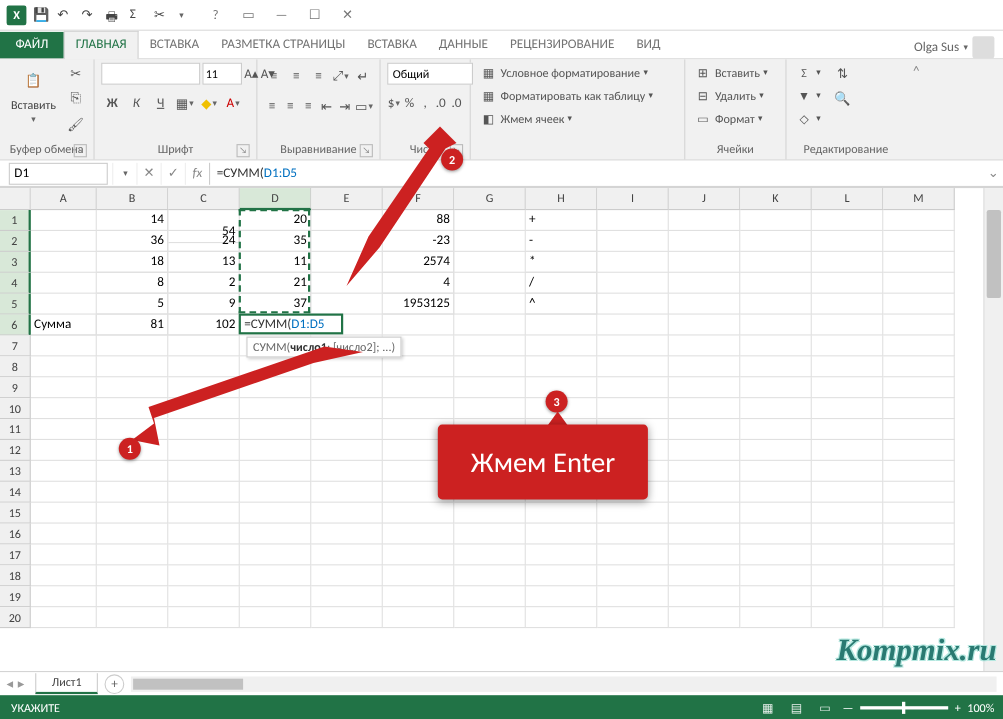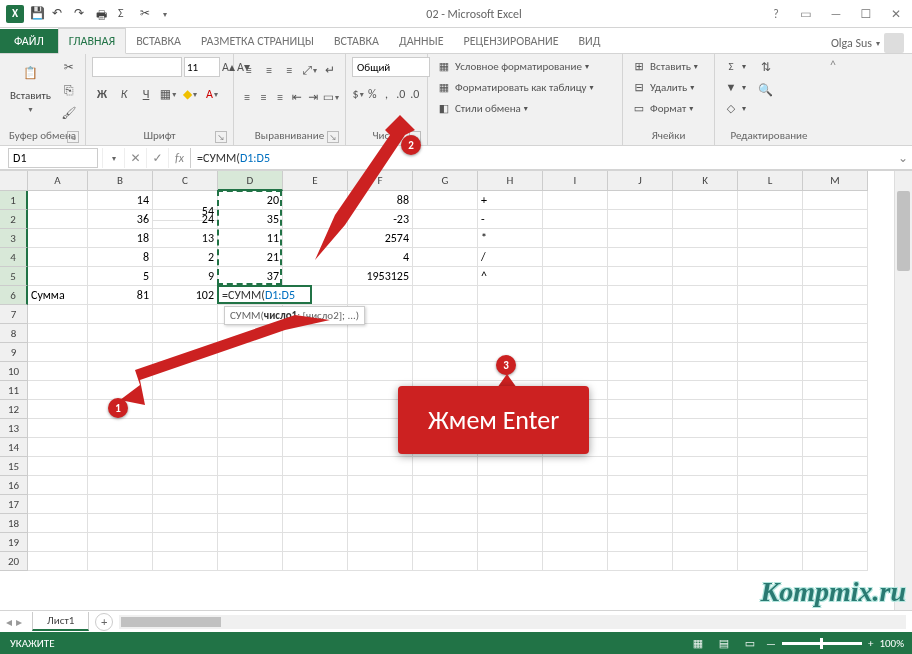--- a/index.html
+++ b/index.html
@@ -103,21 +103,20 @@
   <div class="qat">
     <span class="excel-icon">X</span>
     <span class="icon">💾</span>
     <span class="icon">↶</span>
     <span class="icon">↷</span>
     <span class="icon">🖶</span>
     <span class="icon">Σ</span>
     <span class="icon">✂</span>
     <span class="icon dropdown-caret"></span>
   </div>
-  <div class="titlebar-title">02 - Microsoft Excel</div>
   <div class="win-controls">
     <span class="icon">?</span>
     <span class="icon">▭</span>
     <span class="icon">—</span>
     <span class="icon">☐</span>
     <span class="icon">✕</span>
   </div>
 </div>
 
 <div class="tabbar">
@@ -216,21 +215,21 @@
             <span>Условное форматирование</span>
             <span style="font-size:8px">▾</span>
           </div>
         <div class="btn-sm">
             <span class="ic">▦</span>
             <span>Форматировать как таблицу</span>
             <span style="font-size:8px">▾</span>
           </div>
         <div class="btn-sm">
             <span class="ic">◧</span>
-            <span>Стили обмена</span>
+            <span>Жмем ячеек</span>
             <span style="font-size:8px">▾</span>
           </div>
       </div>
     </div>
   </div>
 
   <div class="group" style="width:92px">
     <div class="group-body">
       <div class="btn-stack">
         <div class="btn-sm">

